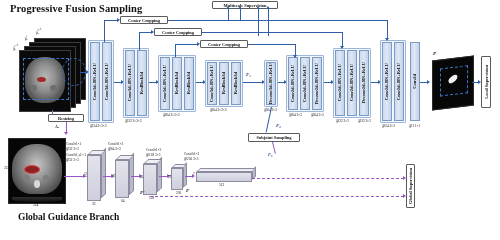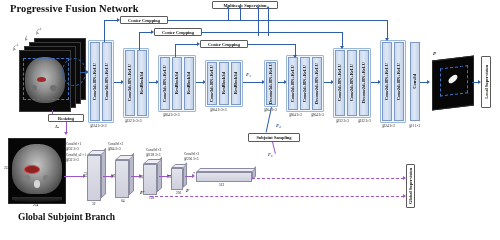--- a/index.html
+++ b/index.html
@@ -203,21 +203,21 @@
   }
   .dotell{
     position:absolute;border:0.7px dashed #2f5fa8;border-radius:50%;
   }
 </style>
 </head>
 <body>
 
 <div id="root">
 
-  <div class="title abs" style="left:10px;top:3px;">Progressive Fusion Network</div>
+  <div class="title abs" style="left:10px;top:3px;">Progressive Fusion Sampling</div>
 
   <div class="ctstack" style="left:16px;top:38px;width:72px;height:72px;">
     <div class="ctslice" style="left:18px;top:0px;width:50px;height:60px;"></div>
     <div class="ctslice" style="left:13px;top:4px;width:50px;height:60px;"></div>
     <div class="ctslice" style="left:8px;top:8px;width:50px;height:60px;"></div>
     <div class="ctslice" style="left:3px;top:12px;width:50px;height:60px;">
       <div class="ctbody" style="left:5px;top:6px;width:40px;height:46px;"></div>
       <div class="lesion" style="left:17px;top:26px;width:9px;height:5px;"></div>
       <div class="organ" style="left:10px;top:34px;width:7px;height:6px;"></div>
       <div class="organ" style="left:30px;top:34px;width:7px;height:6px;"></div>
@@ -416,21 +416,21 @@
     <div class="torso"></div>
     <div class="tumor"></div>
     <div class="kidL"></div>
     <div class="kidR"></div>
     <div class="spine"></div>
     <div class="tablebar"></div>
   </div>
   <div class="num" style="left:33px;top:203px;">224</div>
   <div class="num" style="left:4px;top:166px;">224</div>
 
-  <div class="subtitle abs" style="left:18px;top:212px;">Global Subjoint Branch</div>
+  <div class="subtitle abs" style="left:18px;top:212px;">Global Guidance Branch</div>
 
   <div class="tinyann" style="left:66px;top:142px;">Conv2d ×1</div>
   <div class="tinyann" style="left:66px;top:147px;">@32 3×3</div>
   <div class="tinyann" style="left:66px;top:153px;">Conv2d_s2 ×1</div>
   <div class="tinyann" style="left:66px;top:158px;">@32 3×3</div>
 
   <div class="tinyann" style="left:108px;top:142px;">Conv2d ×2</div>
   <div class="tinyann" style="left:108px;top:147px;">@64 3×3</div>
 
   <div class="tinyann" style="left:146px;top:148px;">Conv2d ×3</div>

